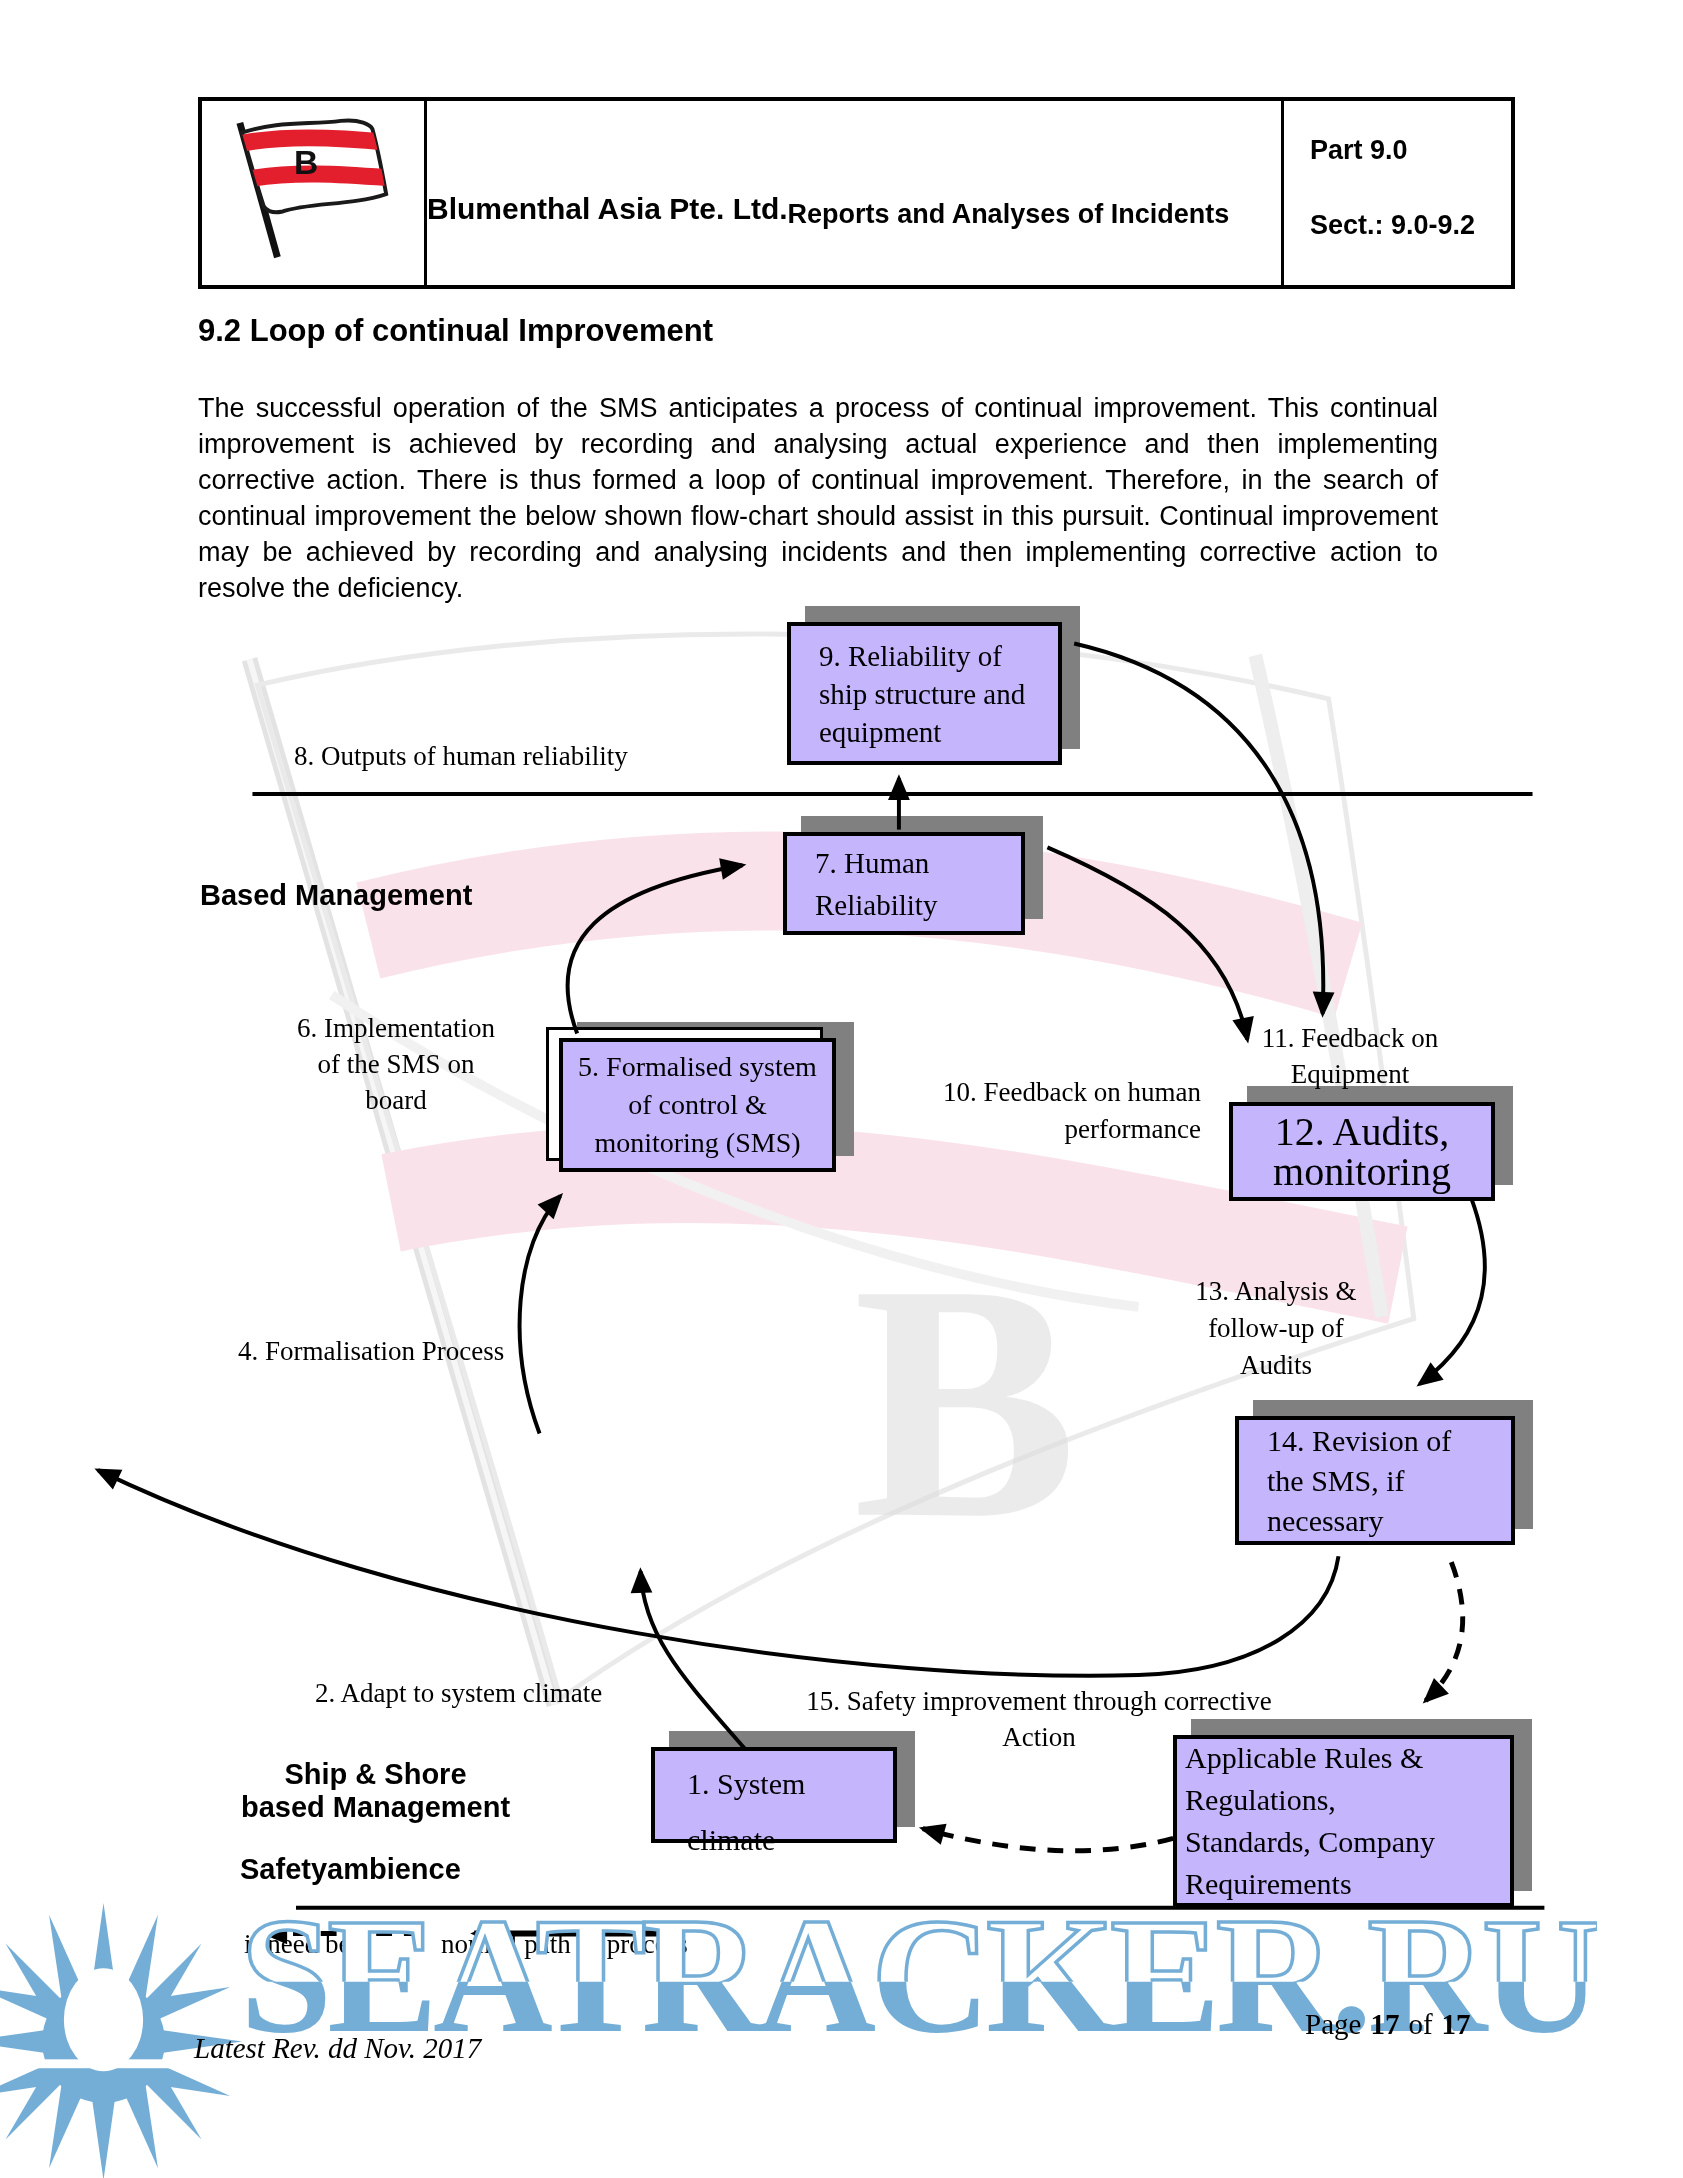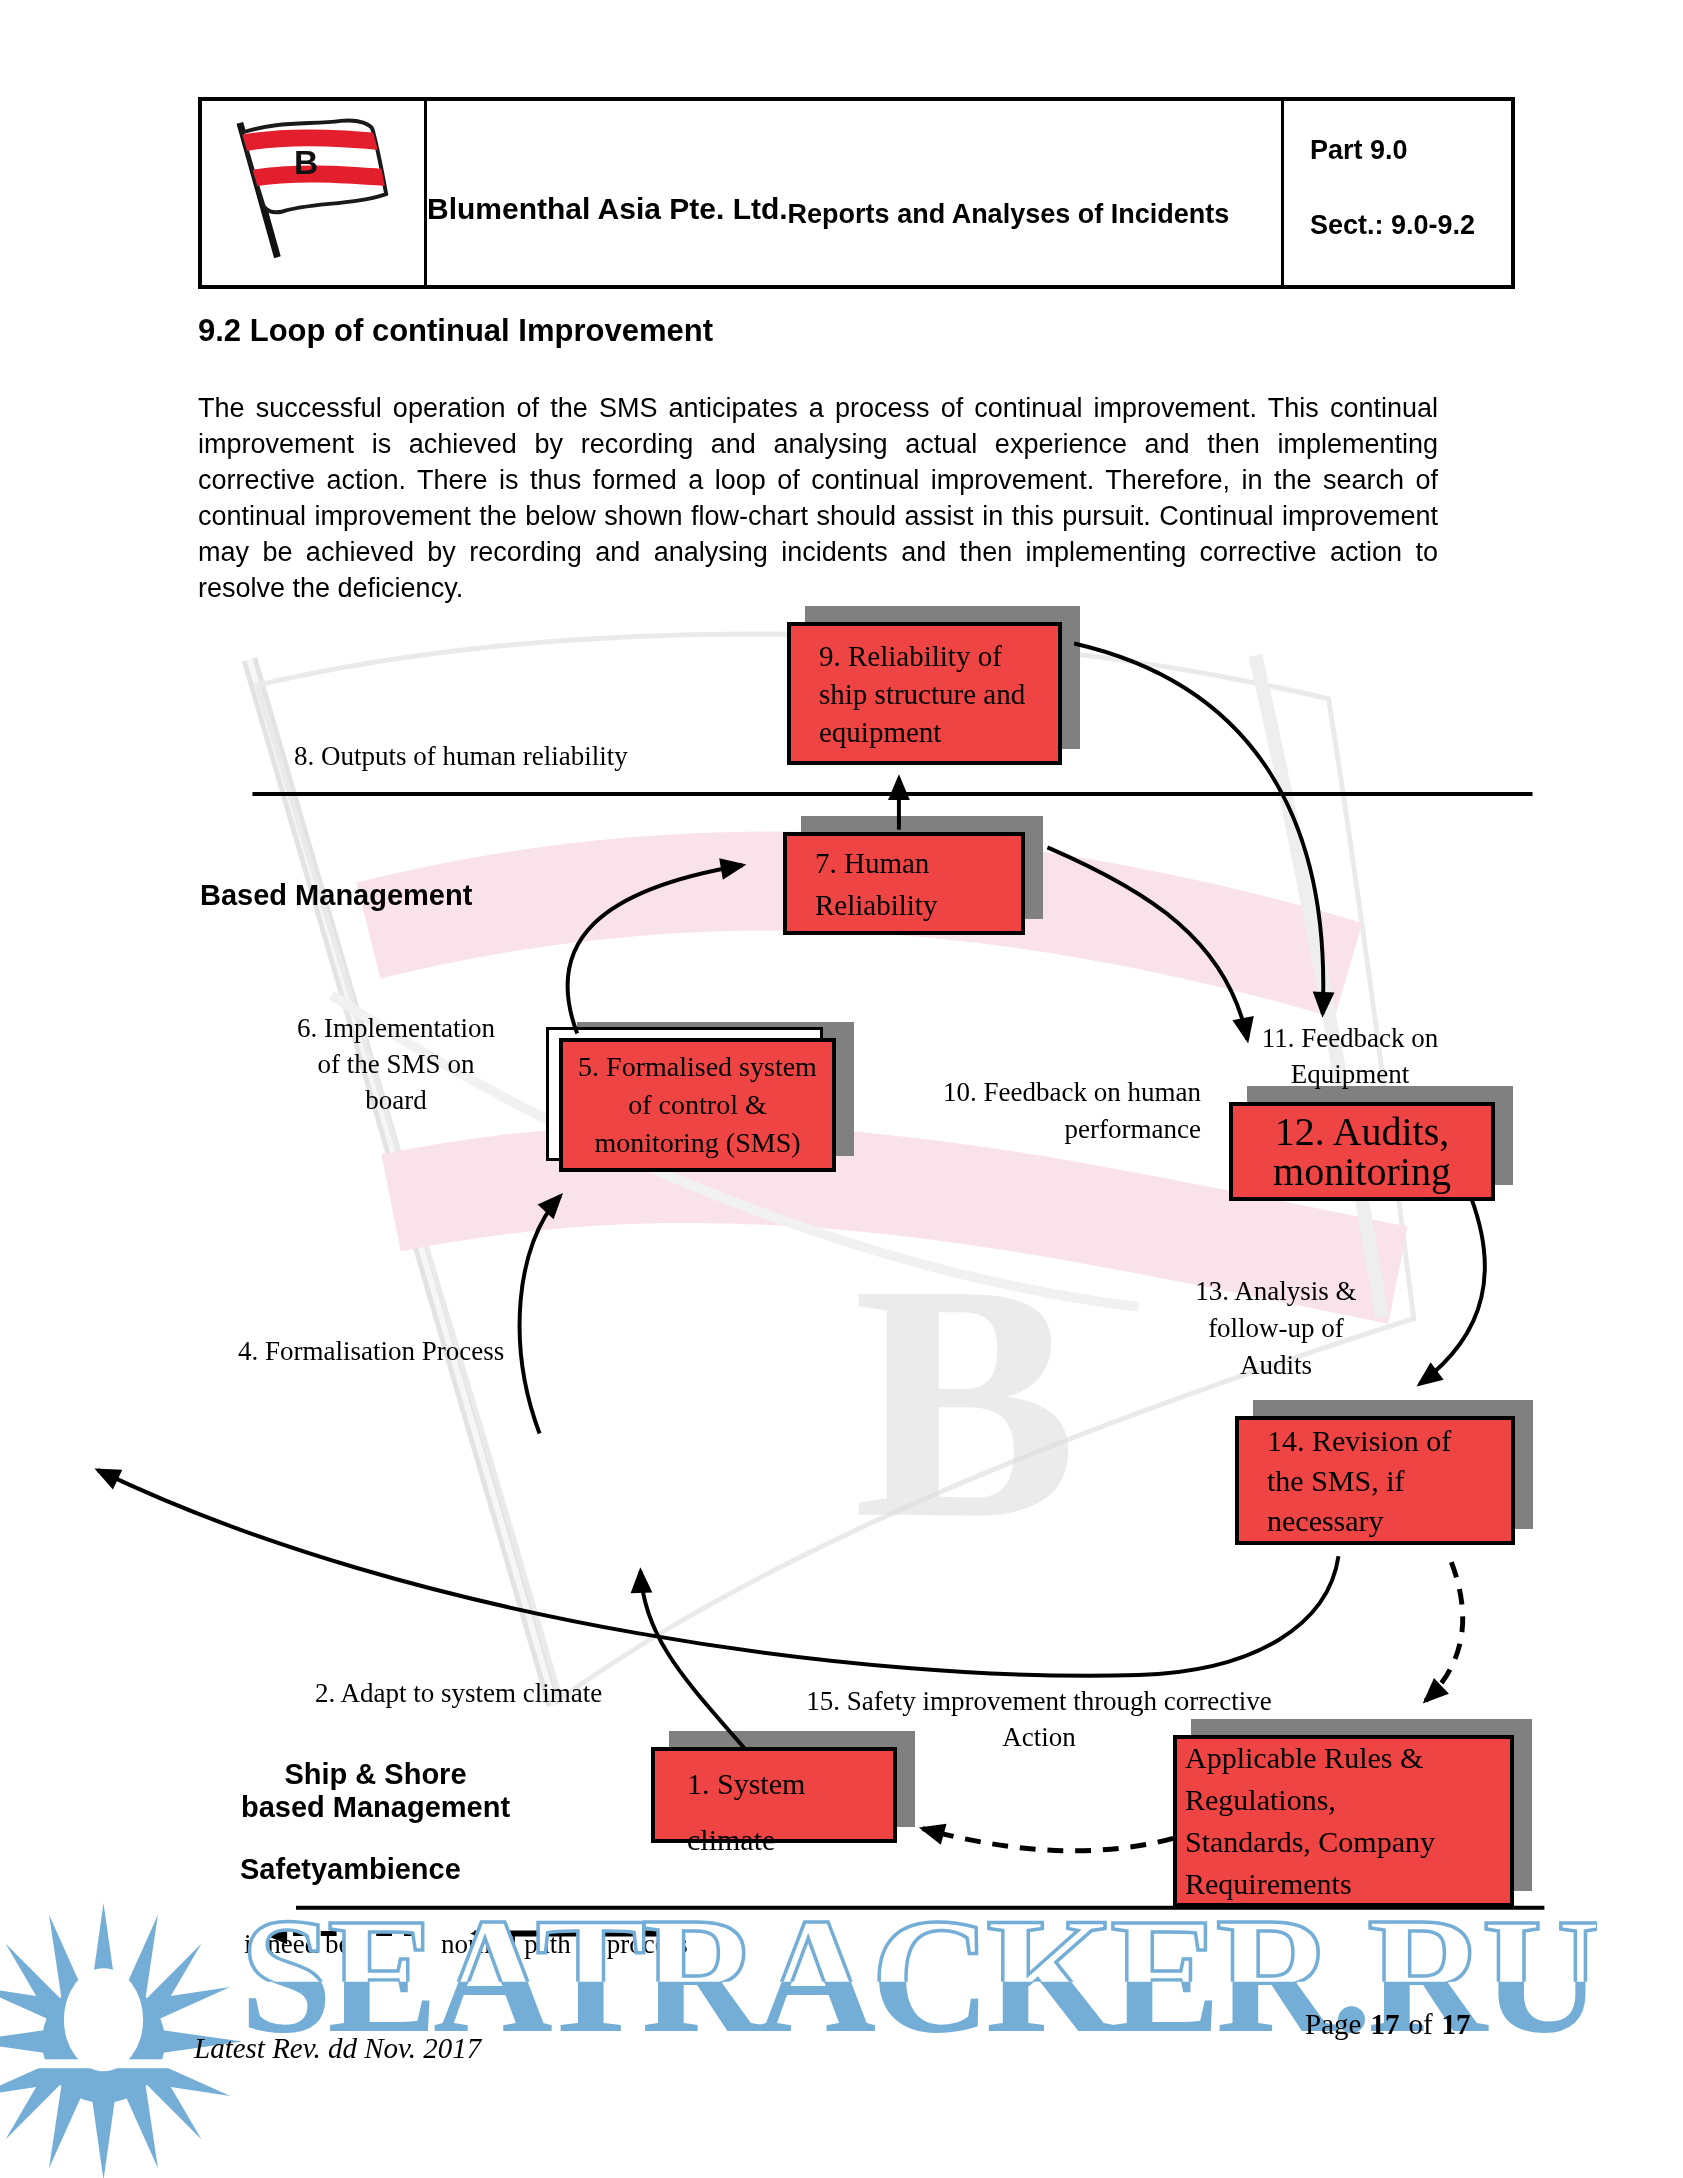--- a/index.html
+++ b/index.html
@@ -18,21 +18,21 @@
   .hdr-sect{font-size:27px;font-weight:bold;margin-top:44px;}
 
   
   .h92{position:absolute;left:198px;top:313px;font-size:31px;font-weight:bold;}
   .para{position:absolute;left:198px;top:390px;width:1240px;font-size:27px;line-height:36px;text-align:justify;}
 
   
   .fbox{position:absolute;}
   .fbox .shadow{position:absolute;left:0;top:0;right:0;bottom:0;background:#808080;transform:translate(18px,-16px);}
   .fbox .behind{position:absolute;left:0;top:0;right:0;bottom:0;background:#fff;border:3px solid #000;box-sizing:border-box;transform:translate(-13px,-11px);}
-  .fbox .face{position:absolute;left:0;top:0;right:0;bottom:0;background:#ef4444;border:4px solid #000;box-sizing:border-box;
+  .fbox .face{position:absolute;left:0;top:0;right:0;bottom:0;background:#c4b5fd;border:4px solid #000;box-sizing:border-box;
               display:flex;flex-direction:column;justify-content:center;
               font-family:"Liberation Serif", serif;font-size:29px;line-height:38px;}
   .face.al{align-items:flex-start;padding-left:28px;}
   .face.ac{align-items:center;text-align:center;}
 
   
   .flabel{position:absolute;font-family:"Liberation Serif", serif;font-size:27px;line-height:36px;}
   .flabel.ac{text-align:center;}
   .flabel.ar{text-align:right;}
   .blabel{position:absolute;font-family:"Liberation Sans", sans-serif;font-weight:bold;font-size:29px;line-height:33px;}

